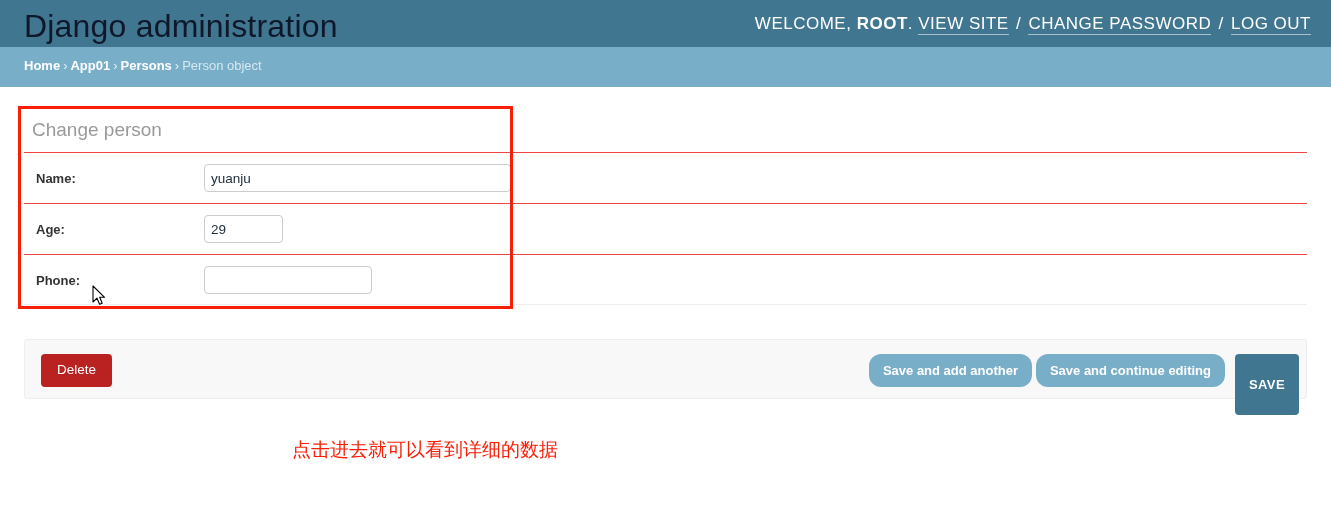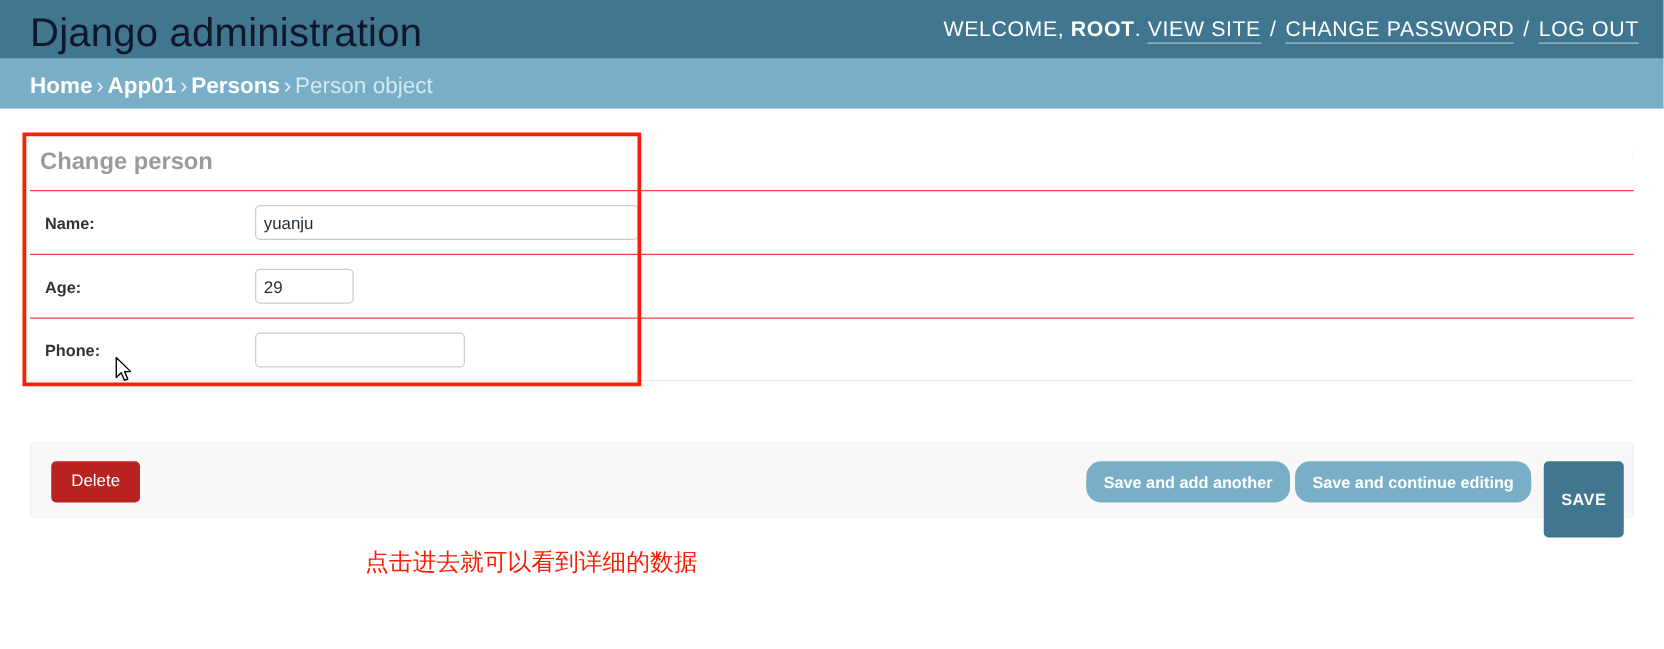--- a/index.html
+++ b/index.html
@@ -42,21 +42,21 @@
     border-bottom: 1px solid rgba(255,255,255,0.55);
     padding-bottom: 1px;
   }
   #user-tools .sep { color: #ffffff; border: none; padding: 0 2px; }
 
   
   #breadcrumbs {
     position: absolute; left: 0; top: 47px;
     width: 1331px; height: 40px;
     background: #79aec8;
-    font-size: 18px;
+    font-size: 13px;
     color: #ffffff;
     padding: 11px 0 0 24px;
     white-space: nowrap;
   }
   #breadcrumbs a { color: #ffffff; font-weight: bold; text-decoration: none; }
   #breadcrumbs .crumb-sep { color: #e6f0f5; font-weight: normal; padding: 0 3px; }
   #breadcrumbs .current { color: #d7e8f0; font-weight: normal; }
 
   
   #content {
@@ -84,21 +84,21 @@
   }
 
   
   #form-module {
     position: absolute; left: 24px; top: 21px;
     width: 1283px;
     background: #ffffff;
   }
   #module-title {
     font-size: 19px;
-    font-weight: 700;
+    font-weight: 400;
     color: #9a9a9a;
     padding: 10px 0 10px 8px;
     line-height: 24px;
   }
   .form-row {
     position: relative;
     border-top: 1px solid #ef4444;
     padding: 14px 0 14px 8px;
     height: 51px;
   }
@@ -134,21 +134,21 @@
     position: absolute;
     left: 18px; top: 19px;
     width: 495px; height: 203px;
     border: 3px solid #f91f06;
     pointer-events: none;
   }
 
   
   #submit-row {
     position: absolute;
-    left: 24px; top: 267px;
+    left: 24px; top: 252px;
     width: 1283px; height: 60px;
     background: #f8f8f8;
     border: 1px solid #eeeeee;
     border-radius: 3px;
   }
   .btn {
     position: absolute;
     display: inline-block;
     font-family: "Liberation Sans", sans-serif;
     border: none;

